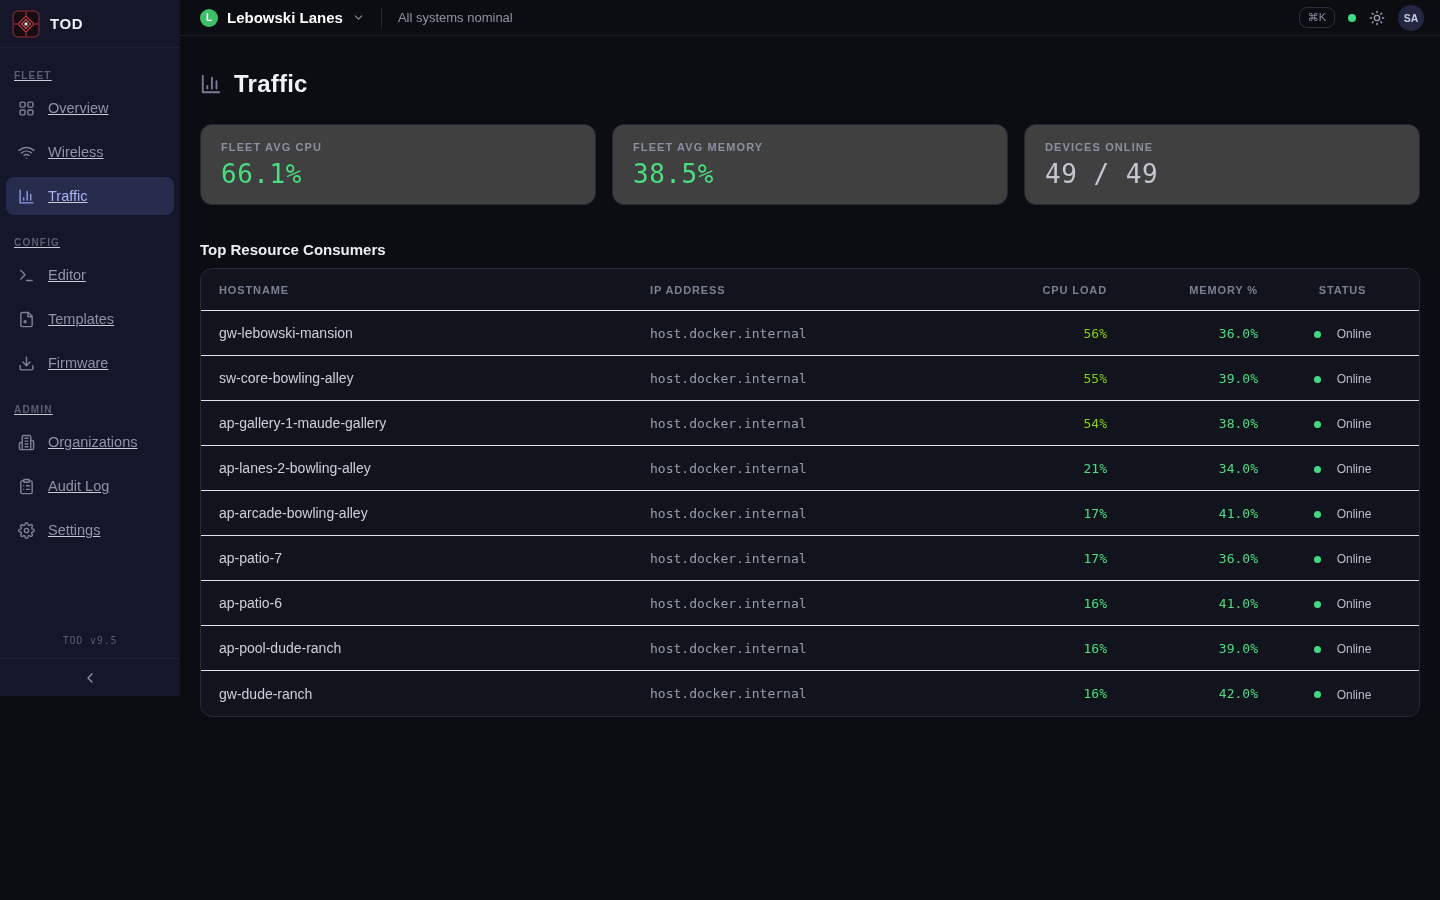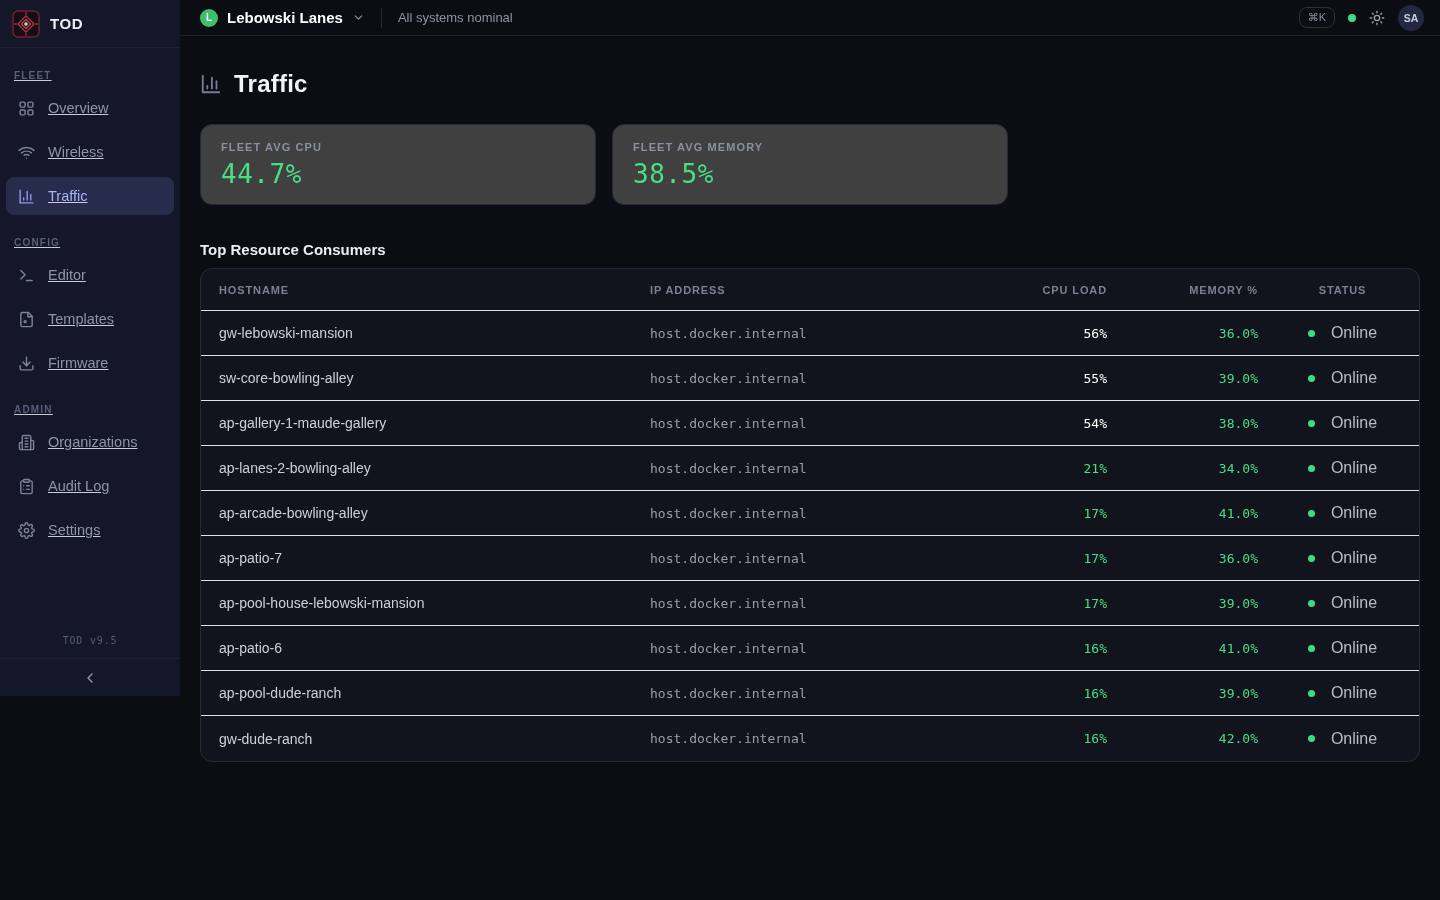--- a/index.html
+++ b/index.html
@@ -115,24 +115,24 @@
   td { height:45px; font-size:14px; border-bottom:1px solid #dfe1e9; }
   tr:last-child td { border-bottom:none; }
   th.col-hostname, td.cell-hostname { text-align:left; padding-left:18px; }
   th.col-ip, td.cell-ip { text-align:left; padding-left:4px; }
   th.col-cpu, td.cell-cpu { text-align:right; padding-right:14px; }
   th.col-mem, td.cell-mem { text-align:right; padding-right:8px; }
   th.col-status, td.cell-status { text-align:center; }
   .cell-hostname { color:#cdd0da; }
   .cell-ip { font-family:"DejaVu Sans Mono", monospace; font-size:13px; color:#989daa; }
   .cell-cpu, .cell-mem { font-family:"DejaVu Sans Mono", monospace; font-size:13px; }
-  .cpu-warn { color:#ffffff; }
+  .cpu-warn { color:#84cc16; }
   .cpu-ok { color:#4ade80; }
   .cell-mem { color:#4ade80; }
-  .status-inline { display:inline-flex; align-items:center; gap:16px; color:#b8bcc8; font-size:16px; }
+  .status-inline { display:inline-flex; align-items:center; gap:16px; color:#b8bcc8; font-size:12px; }
   .status-dot { width:7px; height:7px; border-radius:50%; background:#3edc82; }
 </style>
 </head>
 <body>
 
 <aside class="sidebar">
   <div class="logo-row">
     <svg class="logo-mark" viewBox="0 0 28 28">
       <rect x="1" y="1" width="26" height="26" rx="5" fill="#150d13" stroke="#6e2430" stroke-width="1.5"></rect>
       <rect x="8.3" y="8.3" width="11.4" height="11.4" transform="rotate(45 14 14)" fill="#1c1016" stroke="#b8353f" stroke-width="1.3"></rect>
@@ -316,25 +316,29 @@
             <path d="M13 17V5"></path>
             <path d="M8 17v-3"></path>
           </svg>
       </span>
       <h1 class="page-title">Traffic</h1>
     </div>
 
     <div class="stats">
       <div class="stat-card">
         <div class="stat-label">FLEET AVG CPU</div>
-        <div class="stat-value mono stat-green">44.7%</div>
+        <div class="stat-value mono stat-green">66.1%</div>
       </div>
       <div class="stat-card">
         <div class="stat-label">FLEET AVG MEMORY</div>
         <div class="stat-value mono stat-green">38.5%</div>
+      </div>
+      <div class="stat-card">
+        <div class="stat-label">DEVICES ONLINE</div>
+        <div class="stat-value mono stat-plain">49 / 49</div>
       </div>
     </div>
 
     <h2 class="table-title">Top Resource Consumers</h2>
 
     <div class="device-table-wrap">
       <table>
         <colgroup>
           <col style="width:445px">
             <col style="width:325px">
@@ -406,30 +410,20 @@
             <td class="cell-hostname">ap-patio-7</td>
             <td class="cell-ip">host.docker.internal</td>
             <td class="cell-cpu cpu-ok">17%</td>
             <td class="cell-mem">36.0%</td>
             <td class="cell-status"><span class="status-inline">
                   <span class="status-dot"></span>
                   <span>Online</span>
                 </span></td>
           </tr>
           <tr>
-            <td class="cell-hostname">ap-pool-house-lebowski-mansion</td>
-            <td class="cell-ip">host.docker.internal</td>
-            <td class="cell-cpu cpu-ok">17%</td>
-            <td class="cell-mem">39.0%</td>
-            <td class="cell-status"><span class="status-inline">
-                  <span class="status-dot"></span>
-                  <span>Online</span>
-                </span></td>
-          </tr>
-          <tr>
             <td class="cell-hostname">ap-patio-6</td>
             <td class="cell-ip">host.docker.internal</td>
             <td class="cell-cpu cpu-ok">16%</td>
             <td class="cell-mem">41.0%</td>
             <td class="cell-status"><span class="status-inline">
                   <span class="status-dot"></span>
                   <span>Online</span>
                 </span></td>
           </tr>
           <tr>

